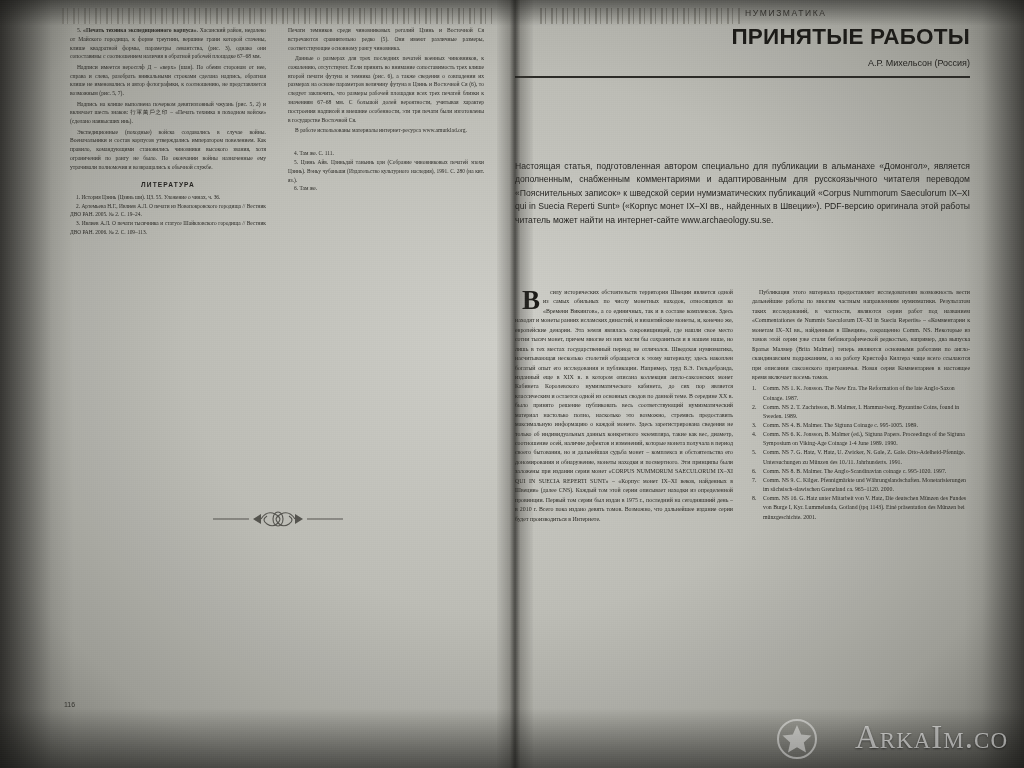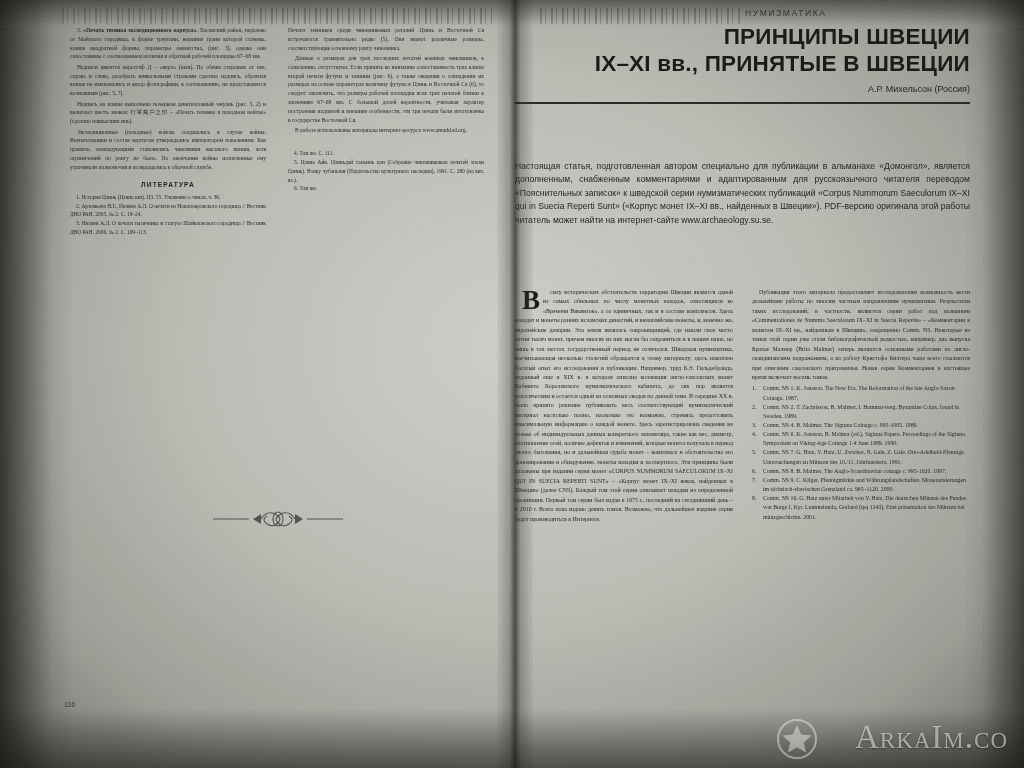--- a/index.html
+++ b/index.html
@@ -206,22 +206,21 @@
         <ellipse cx="75" cy="13" rx="5" ry="7"></ellipse>
       </g>
     </svg>
 
     <div class="folio">116</div>
   </div>
 
   <div id="right-page">
 
     <div id="title-block">
-      <div class="title-line">ПРИНЦИПЫ ШВЕЦИИ</div>
-      <div class="title-line">IX–XI вв., ПРИНЯТЫЕ В ШВЕЦИИ</div>
+      <div class="title-line">ПРИНЯТЫЕ РАБОТЫ</div>
       <div class="byline">А.Р. Михельсон (Россия)</div>
       <div class="rule"></div>
     </div>
 
     <div id="abstract">
       <span>Настоящая статья, подготовленная автором специально для публикации в альманахе «Домонгол», является дополненным, снабженным комментариями и адаптированным для русскоязычного читателя переводом «Пояснительных записок» к шведской серии нумизматических публикаций «Corpus Nummorum Saeculorum IX–XI qui in Suecia Reperti Sunt» («Корпус монет IX–XI вв., найденных в Швеции»). PDF-версию оригинала этой работы читатель может найти на интернет-сайте</span>
       <span class="link">www.archaeology.su.se.</span>
     </div>
 
     <div id="r-col1">

